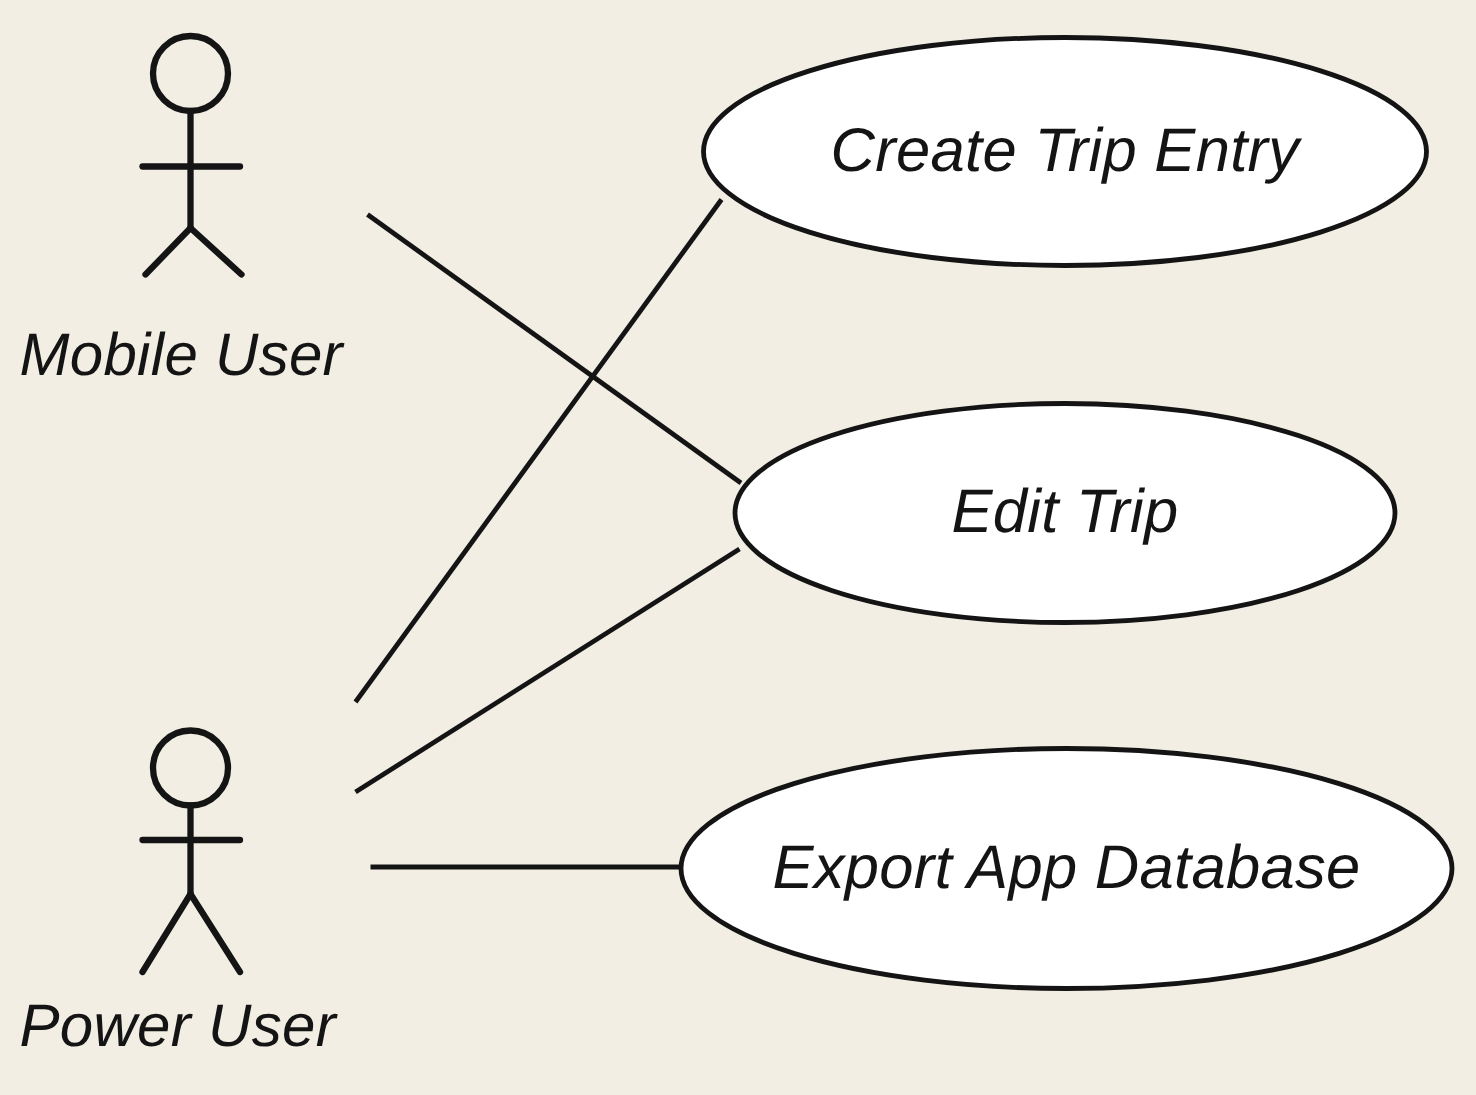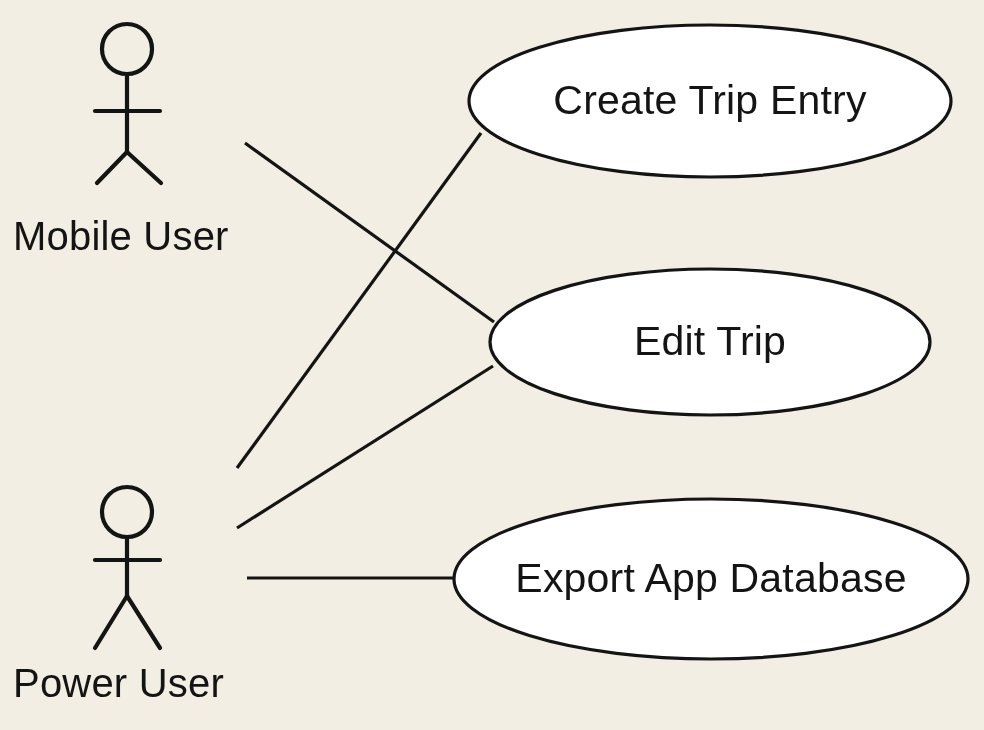--- a/index.html
+++ b/index.html
@@ -12,20 +12,21 @@
     width: 984px;
     height: 730px;
     overflow: hidden;
     font-family: "Liberation Sans", sans-serif;
   }
   #diagram-root {
     position: relative;
     width: 984px;
     height: 662px;
     background: #F2EEE3;
+    font-style: italic;
   }
   svg#uml-canvas {
     display: block;
     width: 984px;
     height: 730px;
   }
   .assoc-line {
     stroke: #141414;
     stroke-width: 3.2;
     stroke-linecap: butt;

